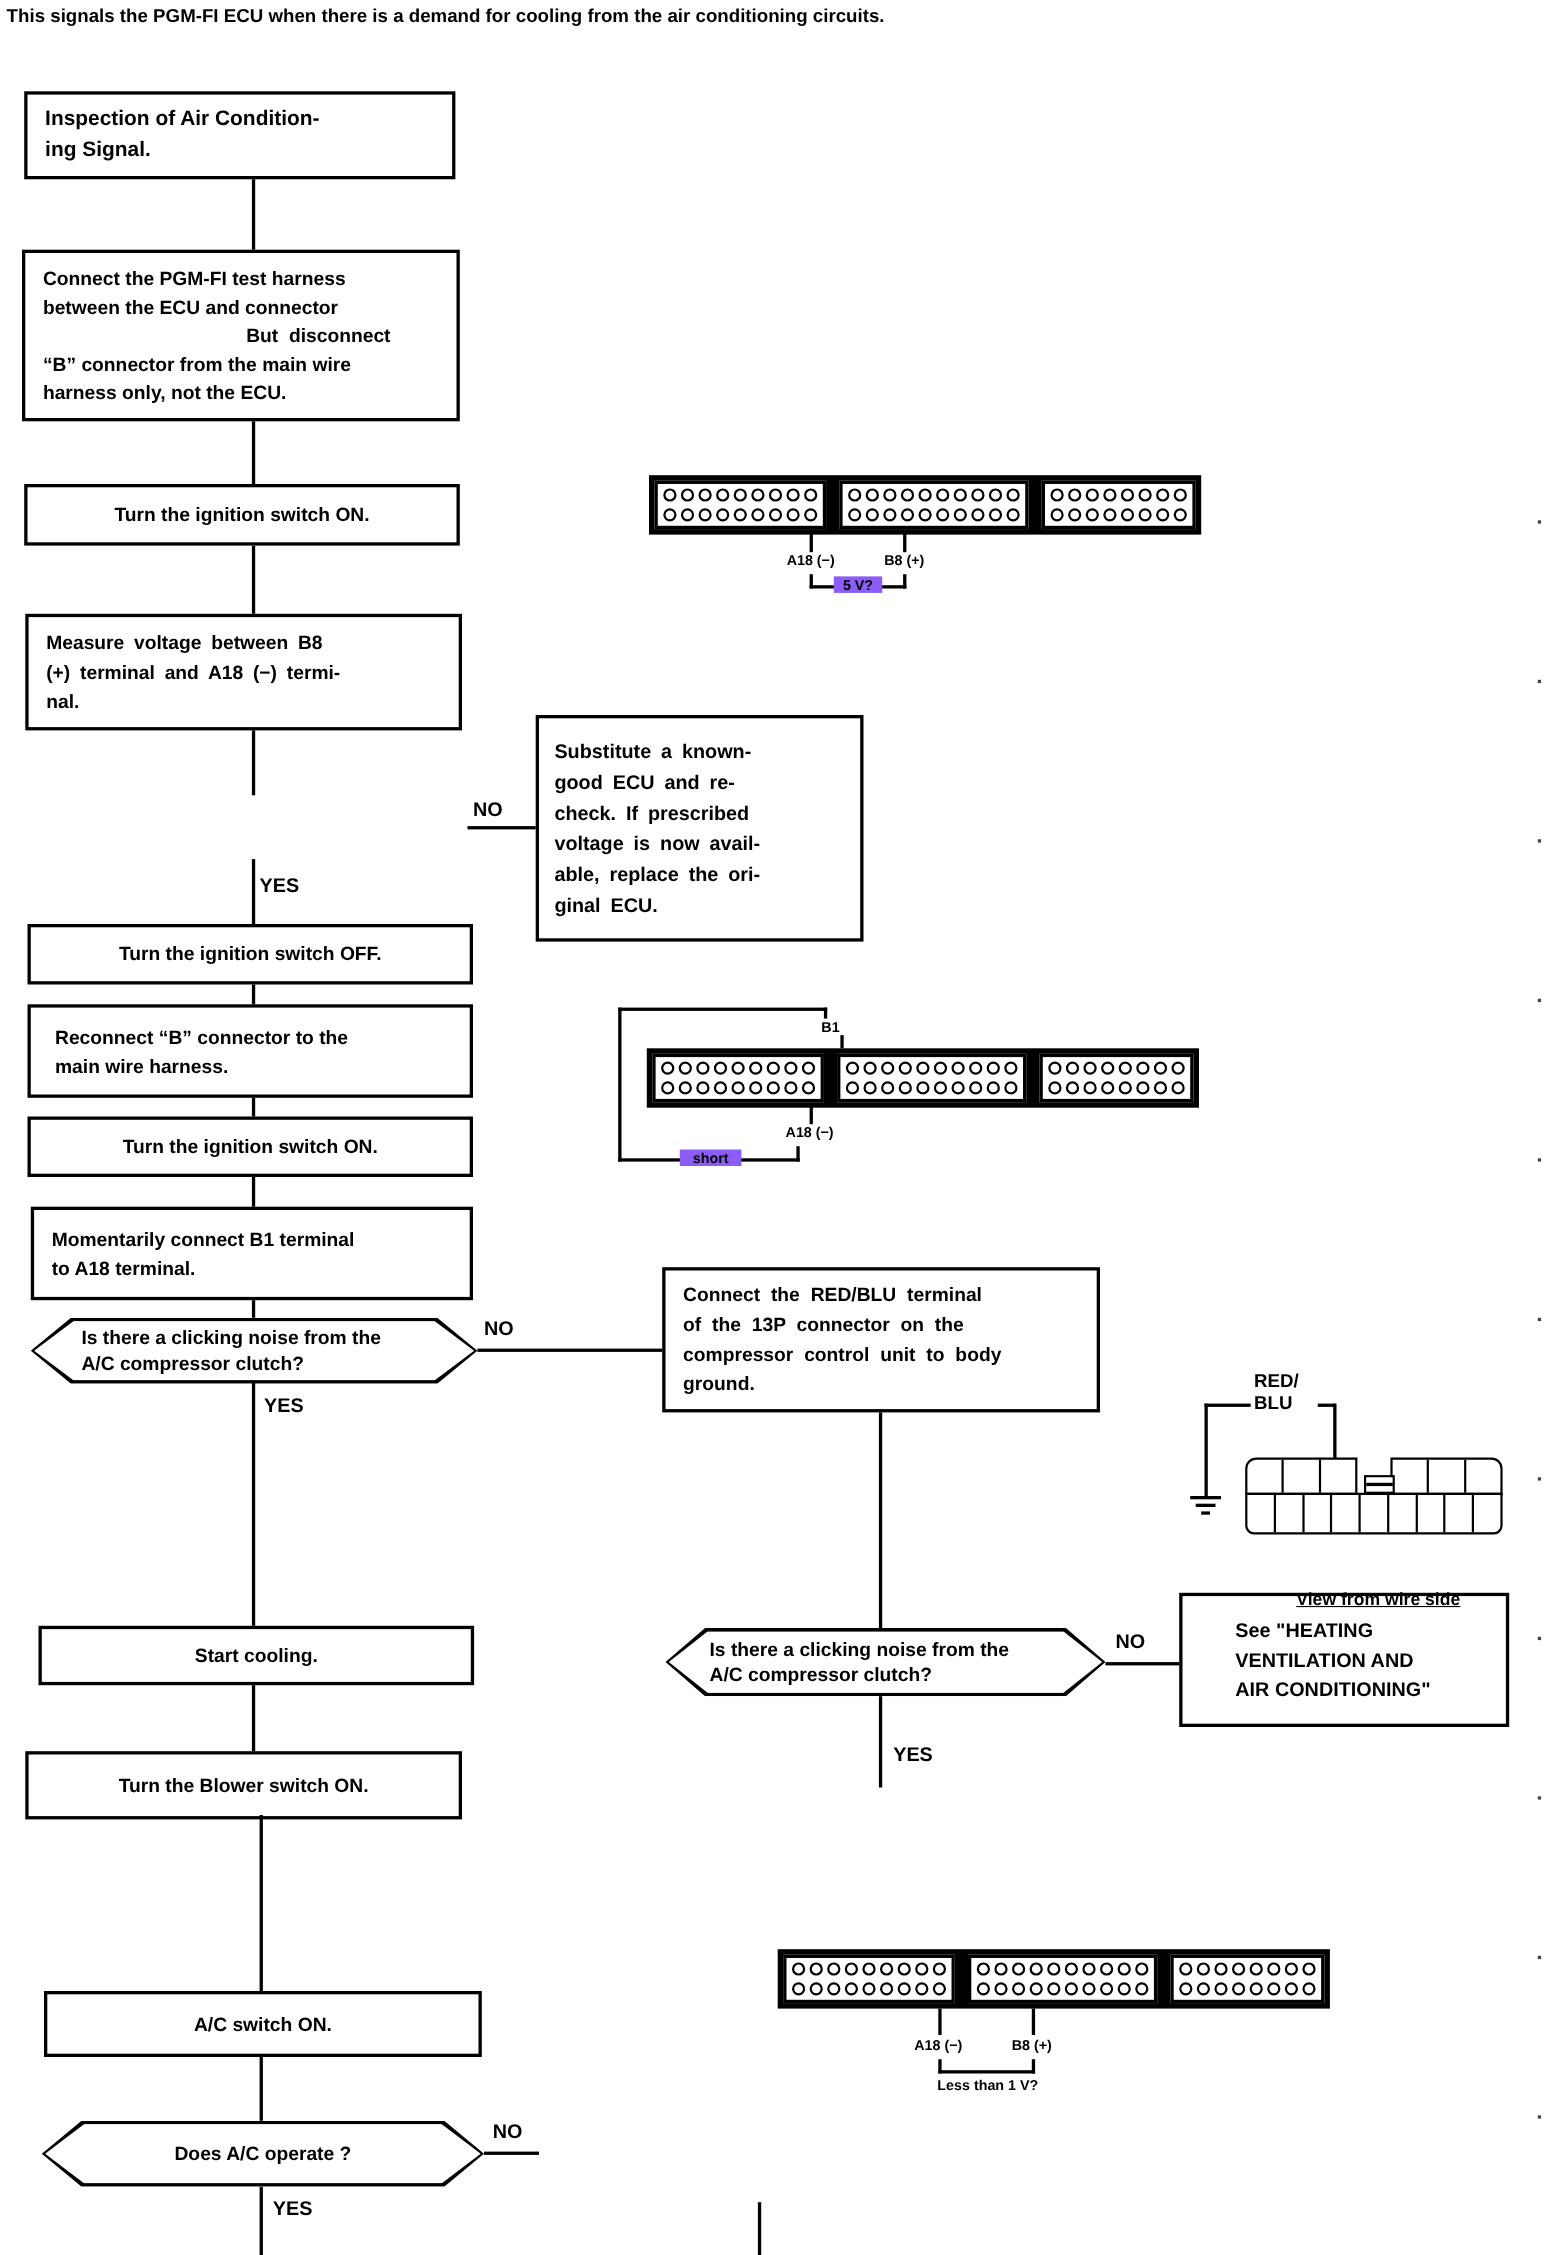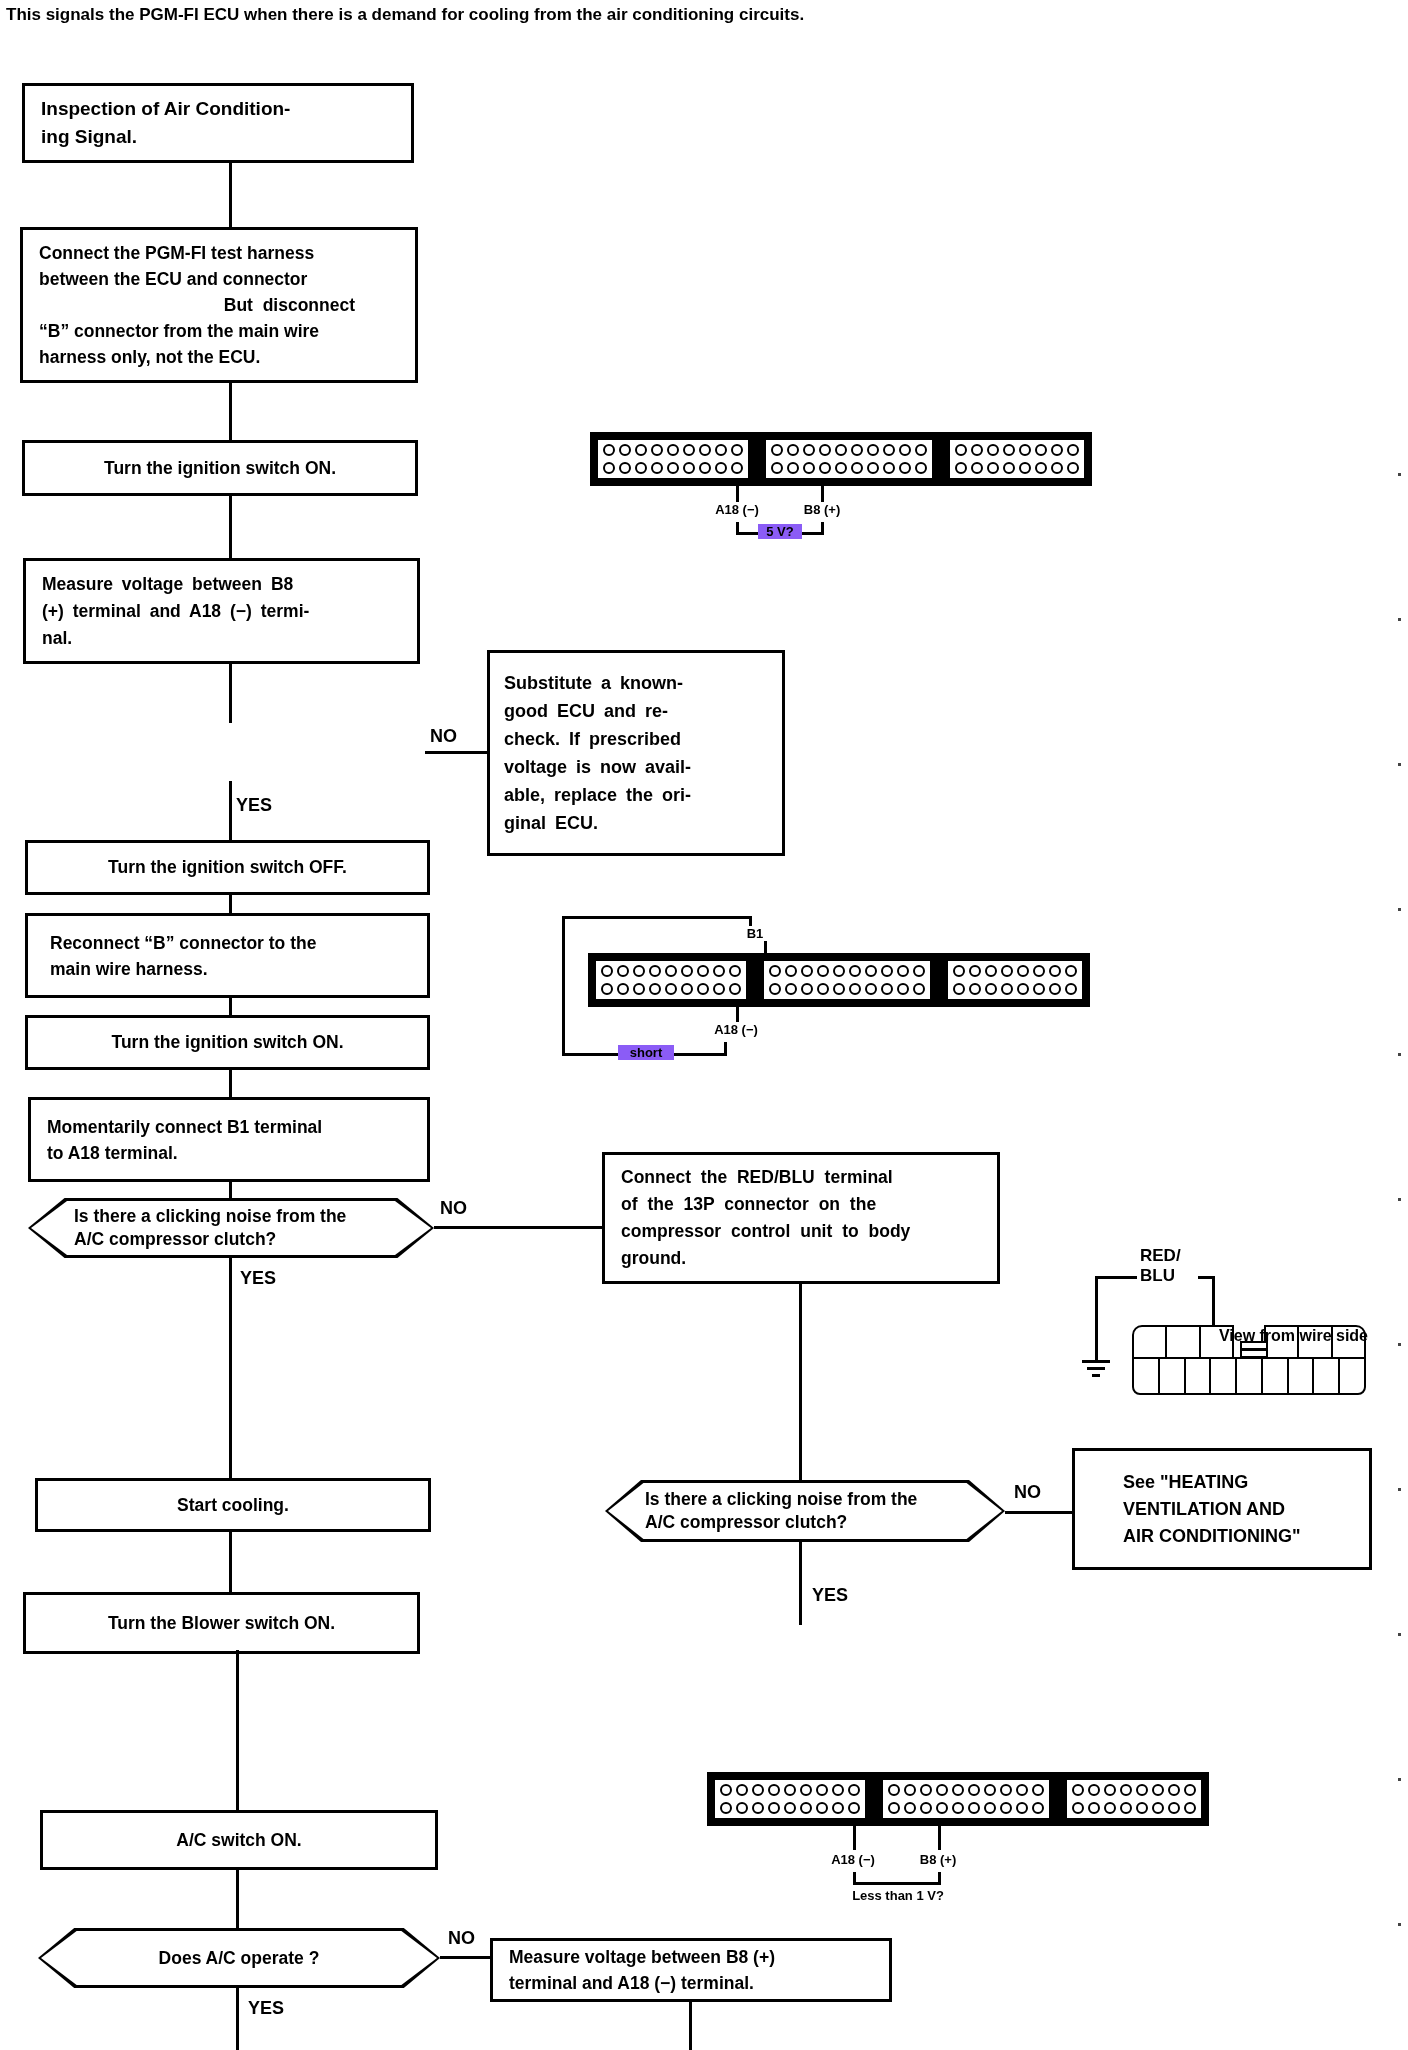--- a/index.html
+++ b/index.html
@@ -107,22 +107,20 @@
 
 
   <div class="box" style="left:40px;top:1810px;width:398px;height:60px;">A/C switch ON.</div>
 
   <div class="hex" style="left:38px;top:1928px;width:402px;height:60px;">
     <div class="shape"></div>
     <div class="inner"></div>
     <div class="txt">Does A/C operate ?</div>
   </div>
 
-  <div class="box left" style="left:490px;top:1938px;width:402px;height:64px;font:700 17.5px/26px 'Liberation Sans',sans-serif;">Measure voltage between B8 (+)
-terminal and A18 (−) terminal.</div>
 
   <div class="lbl" style="left:236px;top:795px;">YES</div>
   <div class="lbl" style="left:430px;top:726px;">NO</div>
   <div class="lbl" style="left:240px;top:1268px;">YES</div>
   <div class="lbl" style="left:440px;top:1198px;">NO</div>
   <div class="lbl" style="left:812px;top:1585px;">YES</div>
   <div class="lbl" style="left:1014px;top:1482px;">NO</div>
   <div class="lbl" style="left:248px;top:1998px;">YES</div>
   <div class="lbl" style="left:448px;top:1928px;">NO</div>
 
@@ -423,21 +421,21 @@
     <div class="cell"></div>
     <div class="cell"></div>
     <div class="cell"></div>
     <div class="cell"></div>
     <div class="cell"></div>
   </div>
   <div class="cellrow" style="left:1240px;top:1341px;width:28px;height:17px;">
     <div style="flex:1;border-top:5px solid #fff;border-bottom:5px solid #fff;background:#000;"></div>
   </div>
 
-  <div class="clabel" style="left:1138px;top:1326px;width:230px;text-align:right;font:700 16px/19px 'Liberation Sans',sans-serif;">View from wire side</div>
+  <div class="clabel" style="left:1138px;top:1445px;width:230px;text-align:center;font:700 16px/19px 'Liberation Sans',sans-serif;text-decoration:underline;">View from wire side</div>
 
 <div class="edgedot" style="top: 473px;"></div>
     <div class="edgedot" style="top: 618px;"></div>
     <div class="edgedot" style="top: 763px;"></div>
     <div class="edgedot" style="top: 908px;"></div>
     <div class="edgedot" style="top: 1053px;"></div>
     <div class="edgedot" style="top: 1198px;"></div>
     <div class="edgedot" style="top: 1343px;"></div>
     <div class="edgedot" style="top: 1488px;"></div>
     <div class="edgedot" style="top: 1633px;"></div>

